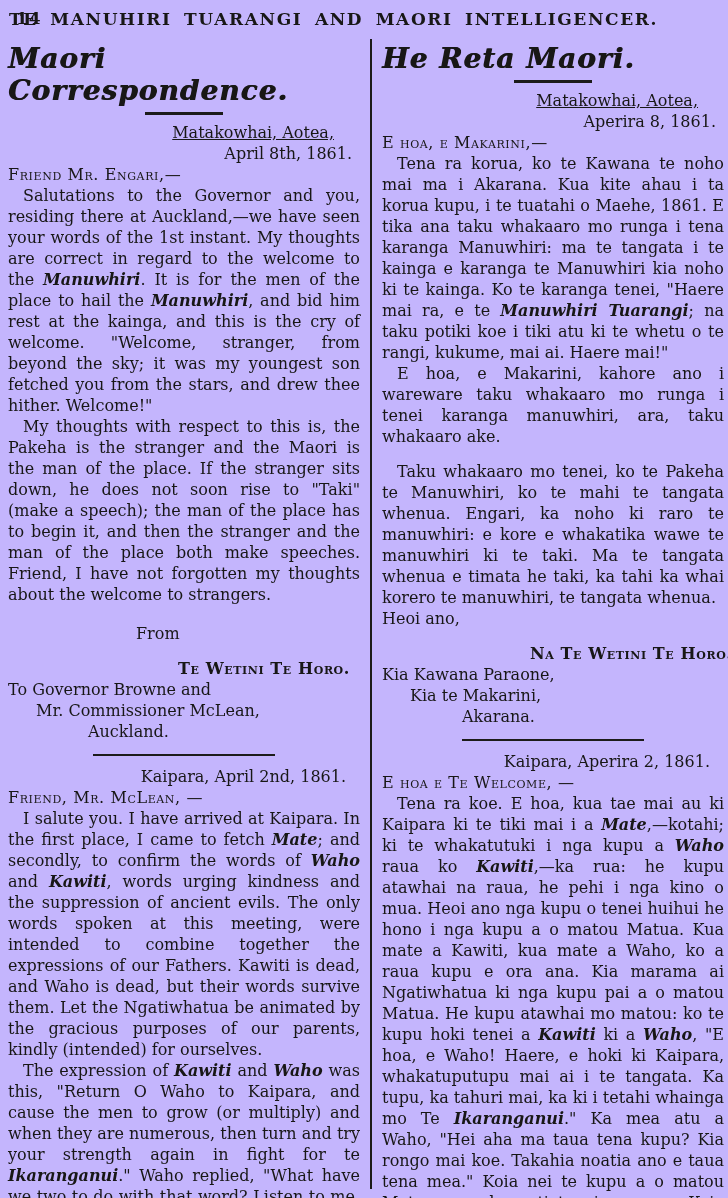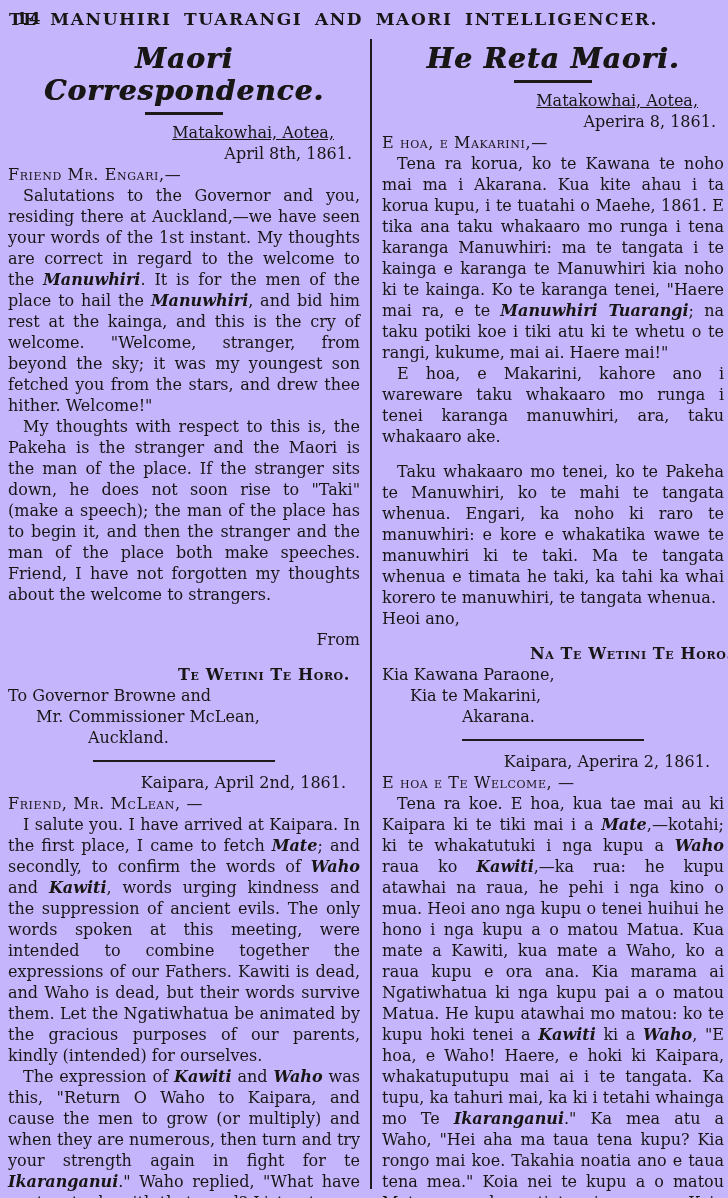--- a/index.html
+++ b/index.html
@@ -58,21 +58,21 @@
   .col {
     box-sizing: border-box;
     font-size: 16px;
     line-height: 21px;
   }
   .col.left  { width: 370px; padding: 0 10px 0 8px; }
   .col.right { width: 358px; padding: 0 4px 0 12px; }
 
   .colhead {
     margin: 8px 0 2px 0;
-    text-align: center;
+    text-align: left;
     font-size: 28px;
     line-height: 32px;
     font-weight: bold;
     font-style: italic;
     letter-spacing: 1px;
     text-shadow: 0.7px 0 0 currentColor;
   }
   .rule-short {
     width: 78px;
     height: 3px;
@@ -92,21 +92,21 @@
   .salutation {
     font-variant: small-caps;
     letter-spacing: 0.6px;
   }
   p.body {
     margin: 0;
     text-indent: 15px;
     text-align: justify;
   }
   p.body.gap-before { margin-top: 14px; }
-  .from-line { padding-left: 128px; margin-top: 24px; text-align: right; }
+  .from-line { padding-left: 128px; margin-top: 18px; }
   .signature {
     padding-left: 170px;
     margin-top: 14px;
     font-variant: small-caps;
     font-weight: bold;
     letter-spacing: 0.6px;
     white-space: nowrap;
   }
   .signature.maori { padding-left: 148px; }
   .addr div { white-space: nowrap; }

